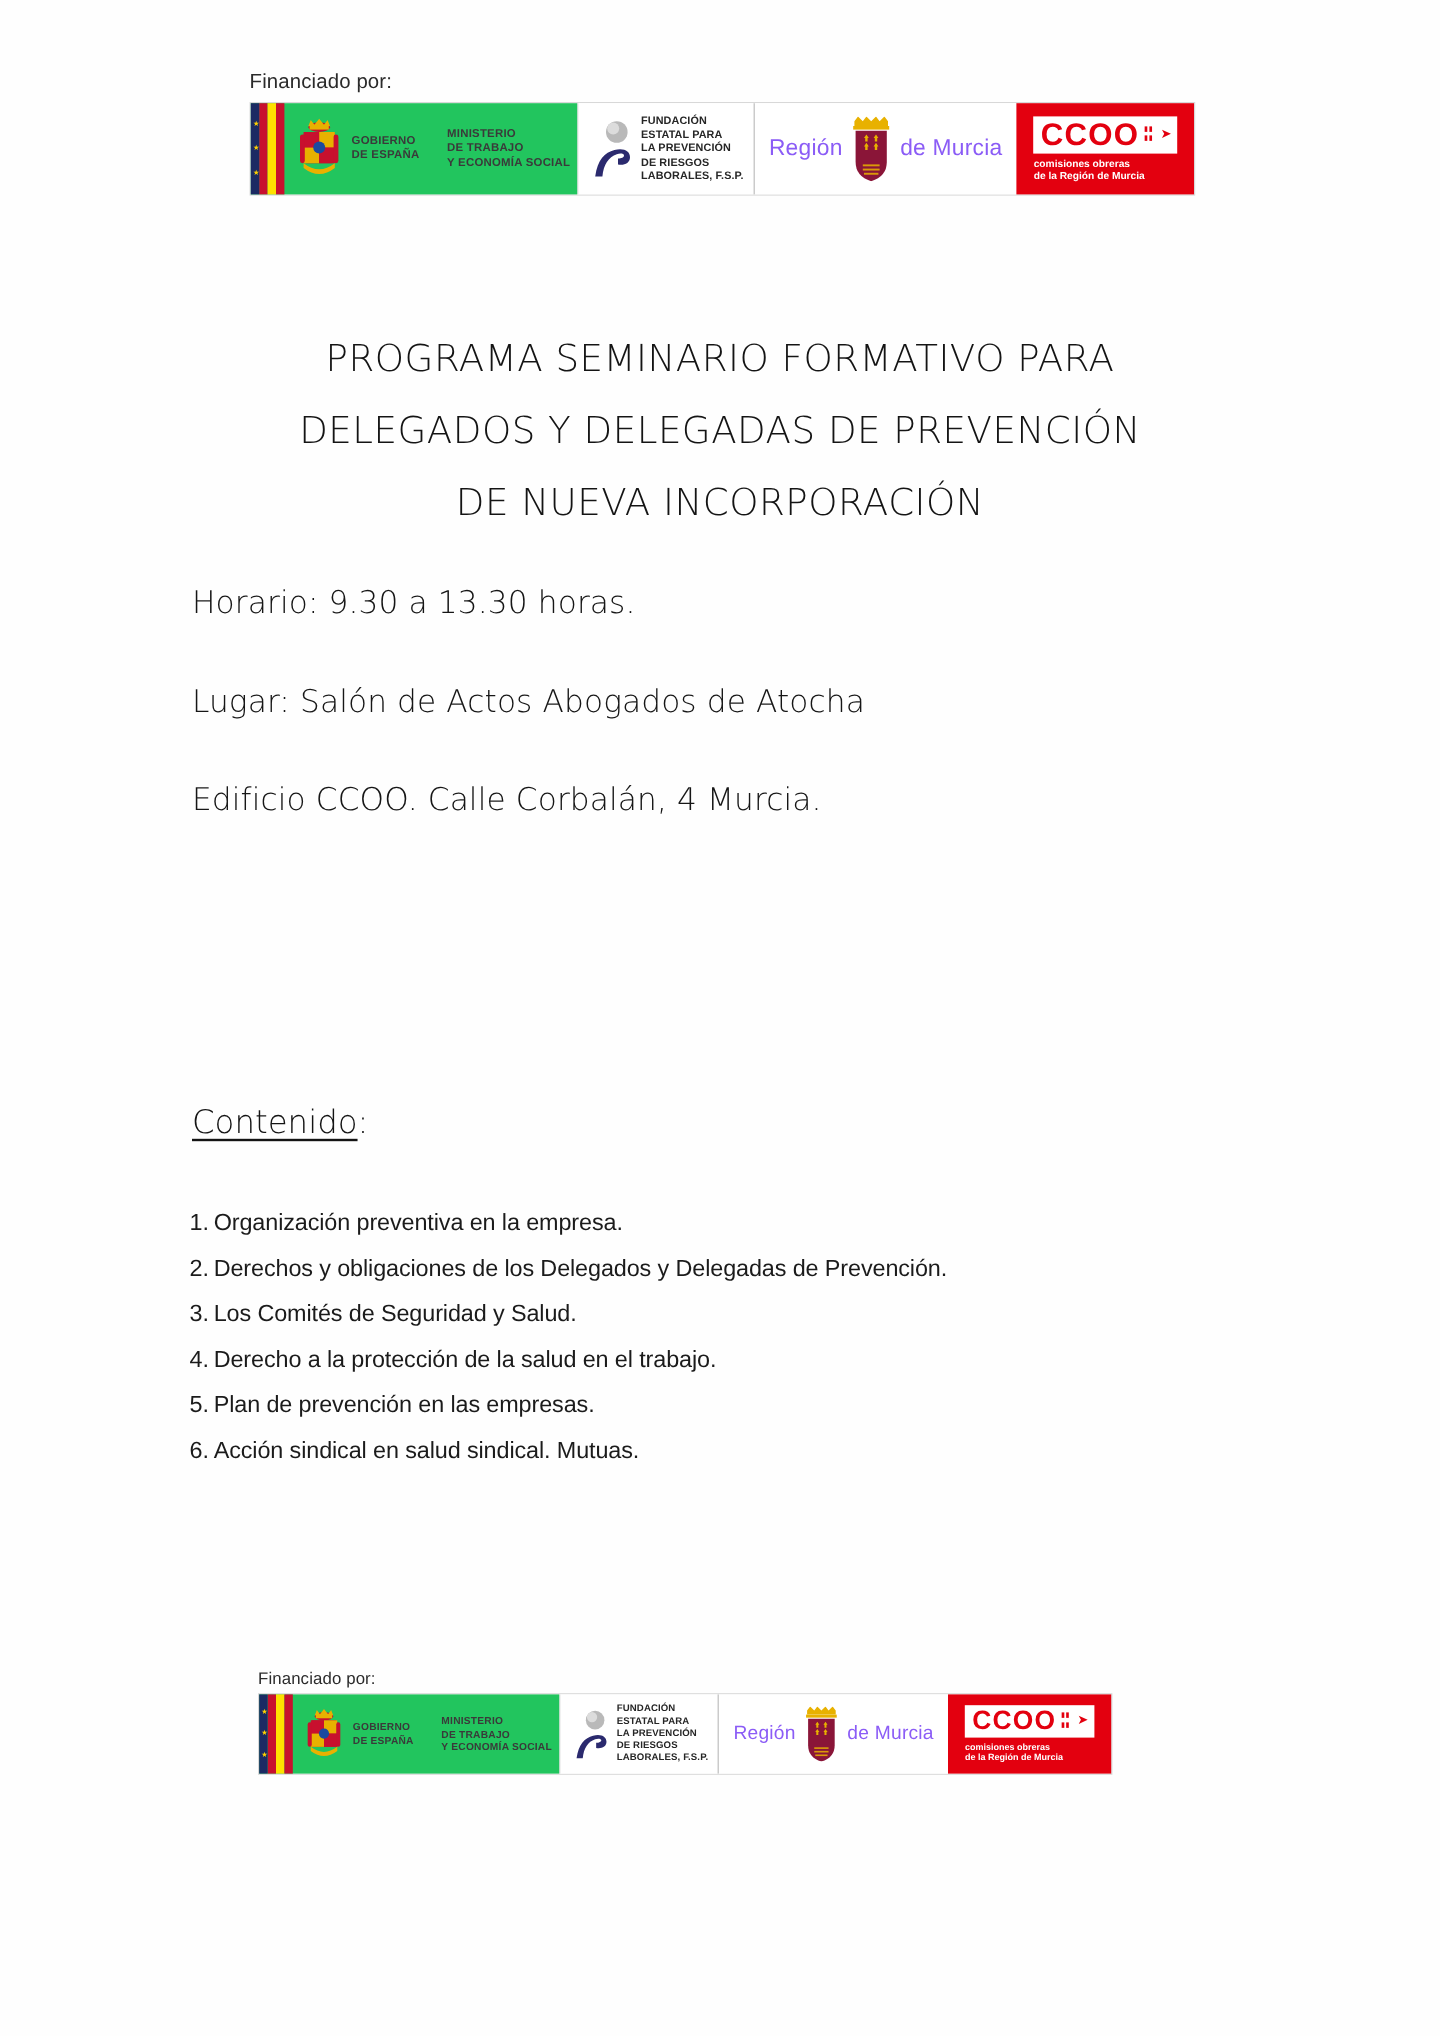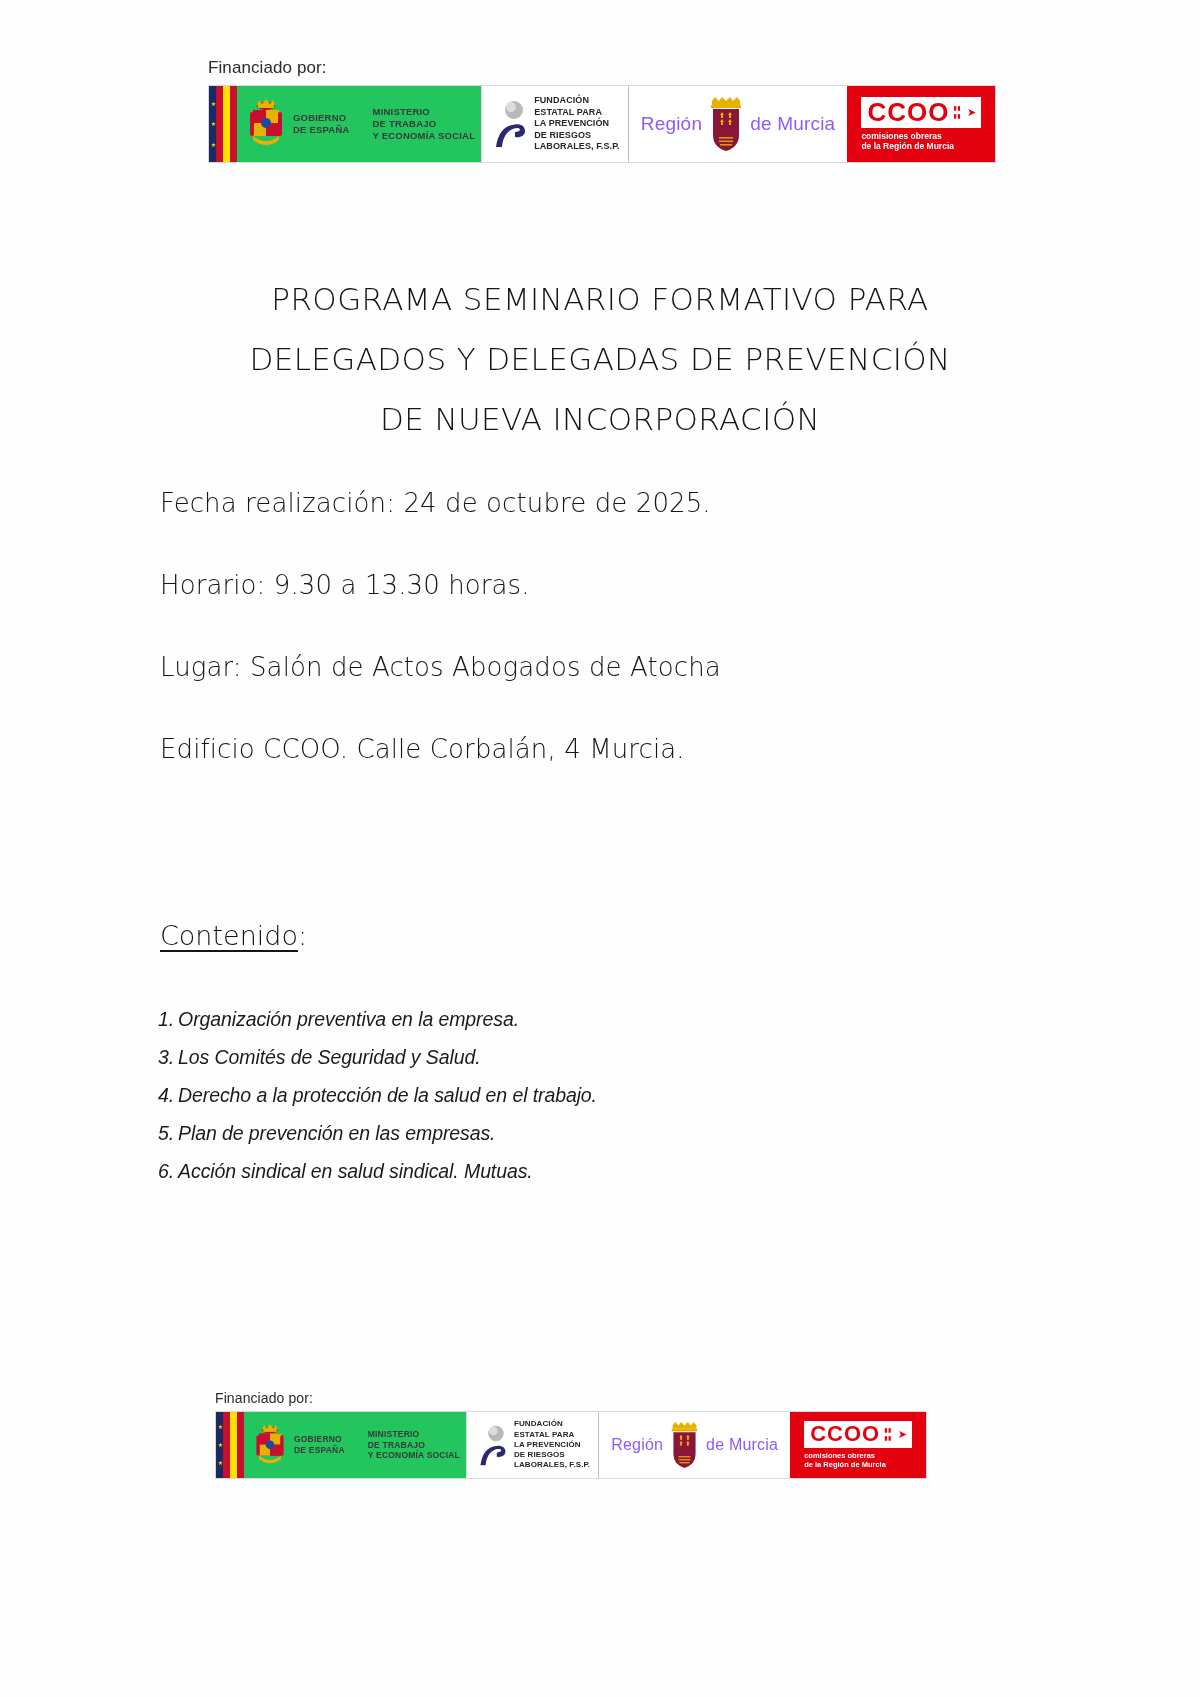--- a/index.html
+++ b/index.html
@@ -248,21 +248,20 @@
     padding: 0;
     list-style: none;
   }
   .topic-list li {
     font-family: "Liberation Sans Narrow", "Liberation Sans", sans-serif;
     font-size: 19.5px;
     line-height: 38px;
     color: #1b1b1b;
     letter-spacing: -0.1px;
     white-space: nowrap;
-    font-style: italic;
   }
   .topic-list li .num { margin-right: 4px; }
 </style>
 </head>
 <body>
 
 <div class="page">
 
   <div class="funding-block top">
     <div class="financiado-label">Financiado por:</div>
@@ -361,32 +360,32 @@
     </div>
   </div>
 
   <h1 class="doc-title">
     <span class="tline">PROGRAMA SEMINARIO FORMATIVO PARA</span>
     <span class="tline">DELEGADOS Y DELEGADAS DE PREVENCIÓN</span>
     <span class="tline">DE NUEVA INCORPORACIÓN</span>
   </h1>
 
   <div class="details">
-    <div class="line">Fecha realización: 24 de octubre de 2025.</div>
     <div class="line">Horario: 9.30 a 13.30 horas.</div>
     <div class="line">Lugar: Salón de Actos Abogados de Atocha</div>
     <div class="line">Edificio CCOO. Calle Corbalán, 4 Murcia.</div>
   </div>
 
   <div class="contenido-heading">
     <span class="underlined">Contenido</span><span>:</span>
   </div>
 
   <ul class="topic-list">
     <li><span class="num">1.</span><span>Organización preventiva en la empresa.</span></li>
+    <li><span class="num">2.</span><span>Derechos y obligaciones de los Delegados y Delegadas de Prevención.</span></li>
     <li><span class="num">3.</span><span>Los Comités de Seguridad y Salud.</span></li>
     <li><span class="num">4.</span><span>Derecho a la protección de la salud en el trabajo.</span></li>
     <li><span class="num">5.</span><span>Plan de prevención en las empresas.</span></li>
     <li><span class="num">6.</span><span>Acción sindical en salud sindical. Mutuas.</span></li>
   </ul>
 
   <div class="funding-block bottom">
     <div class="financiado-label">Financiado por:</div>
     <div class="logo-strip">
 

